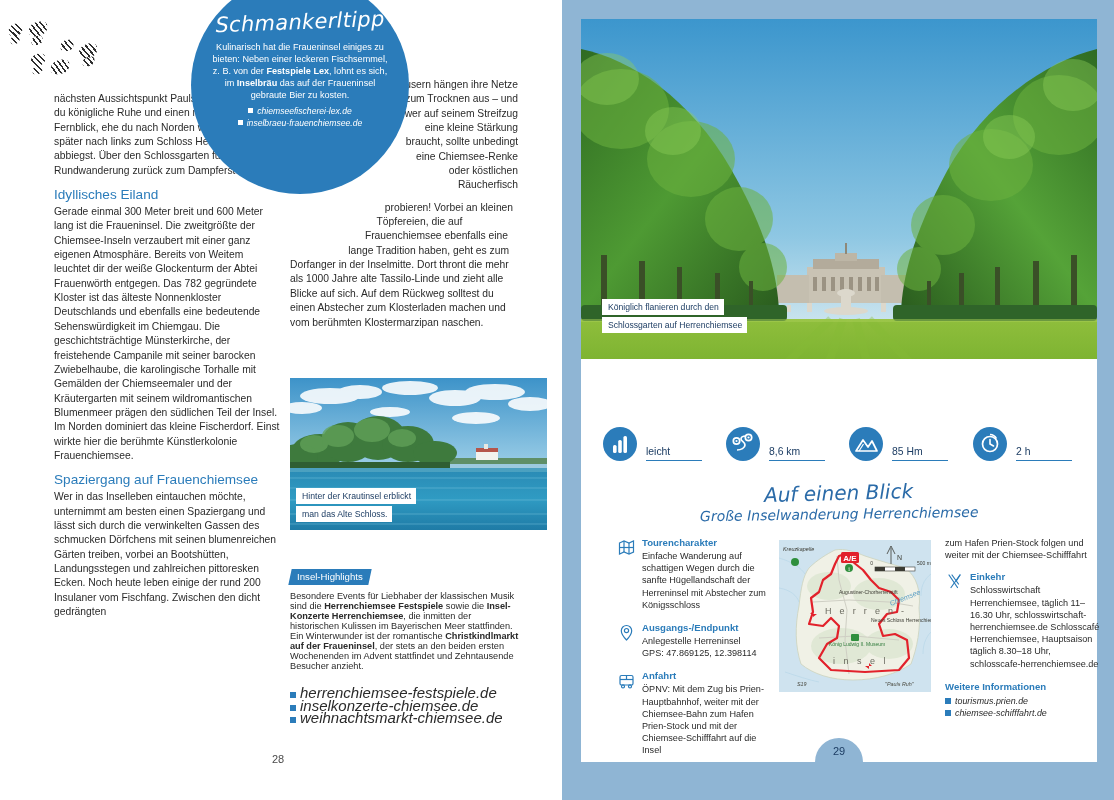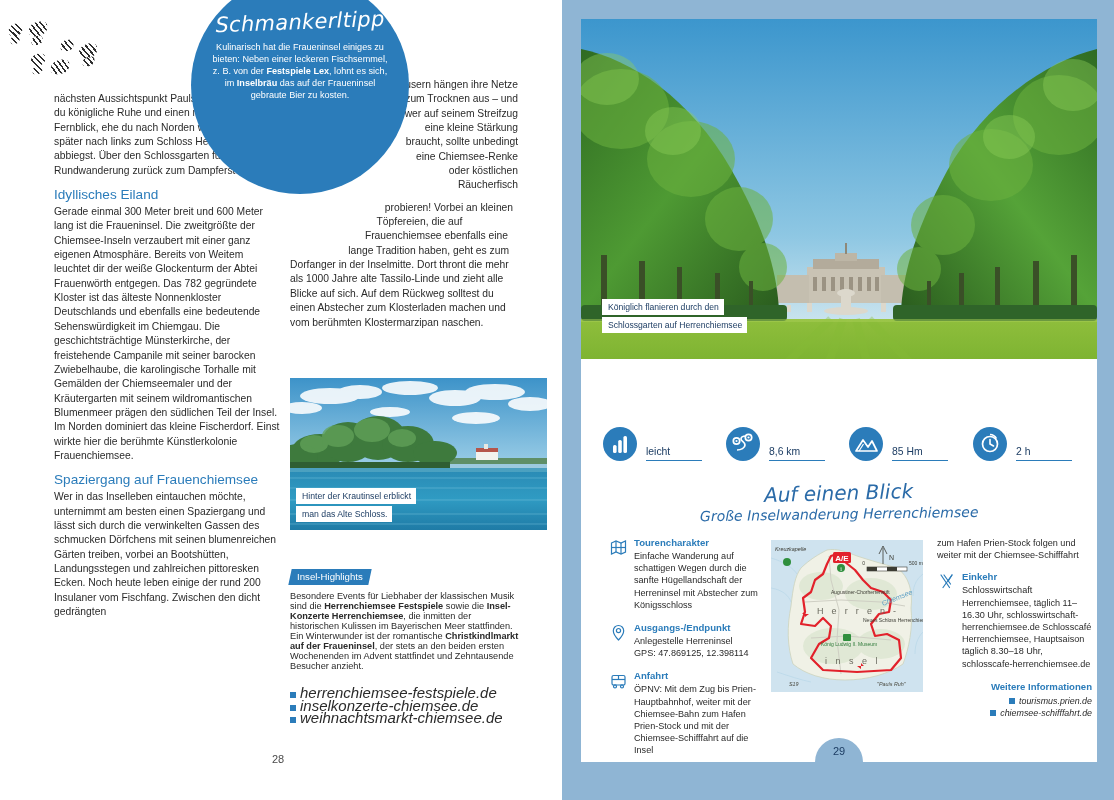--- a/index.html
+++ b/index.html
@@ -141,35 +141,35 @@
   .aeb { position: absolute; left: 0; top: 462px; width: 516px; text-align: center; color: #2b6ba8; }
   .aeb .l1 {
     font-family: "DejaVu Sans", sans-serif; font-style: italic;
     font-size: 20px; transform: rotate(-1.6deg); display:inline-block;
   }
   .aeb .l2 {
     font-family: "DejaVu Sans", sans-serif; font-style: italic;
     font-size: 14px; margin-top: 1px; transform: rotate(-0.9deg); display:inline-block;
   }
 
-  .infocols { position: absolute; left: 8px; top: 518px; width: 480px; height: 220px; }
+  .infocols { position: absolute; left: 16px; top: 518px; width: 480px; height: 220px; }
   .icol { position: absolute; top: 0; font-size: 9.1px; line-height: 12.2px; color: #2a2a2a; }
   #icol1 { left: 20px; width: 150px; }
   #icol2 { left: 182px; width: 155px; }
   #icol3 { left: 348px; width: 155px; }
 
   .blk { position: relative; padding-left: 25px; margin-bottom: 11px; }
   .blk .bic {
     position: absolute; left: 0; top: 1px; width: 19px; height: 19px;
   }
   .blk .bh { color: #2b7cba; font-size: 9.6px; font-weight: 700; line-height: 12px; margin-bottom: 1px; }
   .blk .bt { font-size: 9.1px; line-height: 12.2px; }
   .plainpara { font-size: 9.1px; line-height: 12.2px; margin-bottom: 10px; }
 
-  .wi { margin-top: 4px; text-align: right; }
+  .wi { margin-top: 4px; }
   .wi .bh { color: #2b7cba; font-size: 9.6px; font-weight: 700; margin-bottom: 2px; }
   .wi .li { font-style: italic; font-size: 8.9px; line-height: 12.4px; }
 
   .mapbox {
     position: relative; width: 152px; height: 152px; margin-top: 3px;
     background: #eef3ec; overflow: hidden; border: 0;
   }
 
   .pagetab {
     position: absolute; left: 50%; transform: translateX(-50%);
@@ -215,20 +215,24 @@
           <i></i>
         </div>
       <div class="fp" style="left:76px; top:47px; width:13px; height:9px;  transform:rotate(-22deg);">
           <i></i>
         </div>
     </div>
 
     <div class="schmankerl">
       <div class="title">Schmankerltipp</div>
       <div class="body"><span>Kulinarisch hat die Fraueninsel einiges zu bieten: Neben einer leckeren Fischsemmel, z. B. von der </span><b>Festspiele Lex</b><span>, lohnt es sich, im </span><b>Inselbräu</b><span> das auf der Fraueninsel gebraute Bier zu kosten.</span></div>
+      <div class="links">
+        <div><span class="sq"></span><span>chiemseefischerei-lex.de</span></div>
+        <div><span class="sq"></span><span>inselbraeu-frauenchiemsee.de</span></div>
+      </div>
     </div>
 
     <div class="col" id="col-a">
       <p>nächsten Aussichtspunkt Pauls Ruh. Hier genießt du königliche Ruhe und einen majestätischen Fernblick, ehe du nach Norden wanderst und später nach links zum Schloss Herrenchiemsee abbiegst. Über den Schlossgarten führt dich die Rundwanderung zurück zum Dampfersteg.</p>
       <h3>Idyllisches Eiland</h3>
       <p>Gerade einmal 300 Meter breit und 600 Meter lang ist die Fraueninsel. Die zweitgrößte der Chiemsee-Inseln verzaubert mit einer ganz eigenen Atmosphäre. Bereits von Weitem leuchtet dir der weiße Glockenturm der Abtei Frauenwörth entgegen. Das 782 gegründete Kloster ist das älteste Nonnenkloster Deutschlands und ebenfalls eine bedeutende Sehenswürdigkeit im Chiemgau. Die geschichtsträchtige Münsterkirche, der freistehende Campanile mit seiner barocken Zwiebelhaube, die karolingische Torhalle mit Gemälden der Chiemseemaler und der Kräutergarten mit seinem wildromantischen Blumenmeer prägen den südlichen Teil der Insel. Im Norden dominiert das kleine Fischerdorf. Einst wirkte hier die berühmte Künstlerkolonie Frauenchiemsee.</p>
       <h3>Spaziergang auf Frauenchiemsee</h3>
       <p>Wer in das Inselleben eintauchen möchte, unternimmt am besten einen Spaziergang und lässt sich durch die verwinkelten Gassen des schmucken Dörfchens mit seinen blumenreichen Gärten treiben, vorbei an Bootshütten, Landungsstegen und zahlreichen pittoresken Ecken. Noch heute leben einige der rund 200 Insulaner vom Fischfang. Zwischen den dicht gedrängten</p>
     </div>
 

